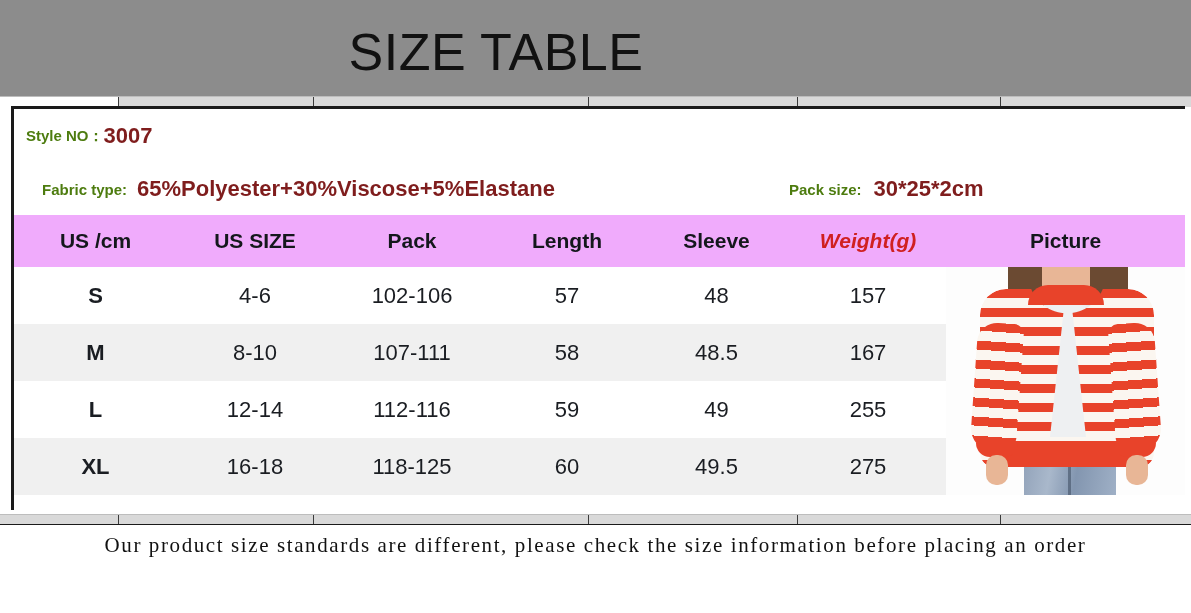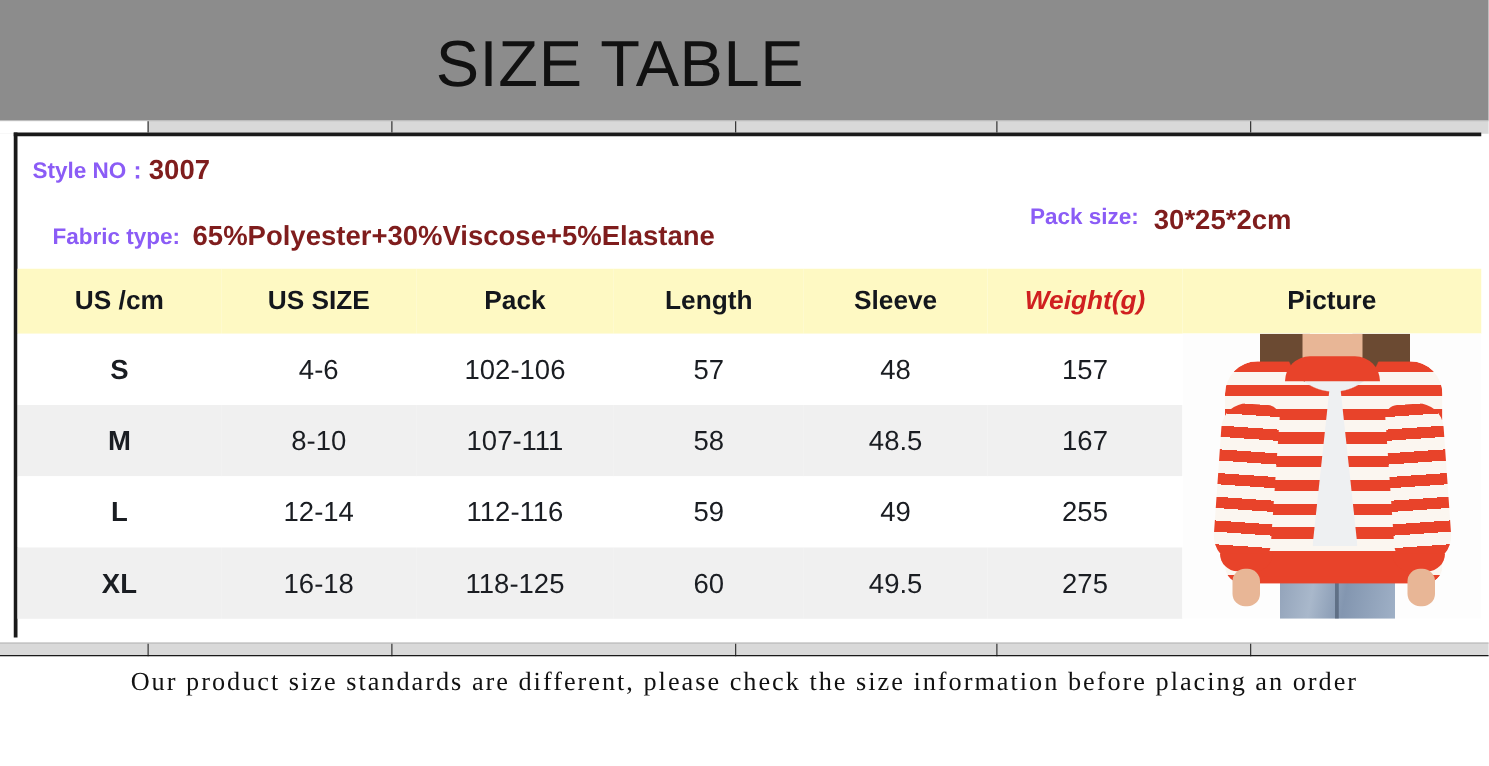--- a/index.html
+++ b/index.html
@@ -77,49 +77,49 @@
 
   .meta-line {
     position: relative;
     height: 52px;
     display: flex;
     align-items: center;
   }
   .meta-line.first { height: 54px; }
 
   .meta-label {
-    font-size: 18px;
+    font-size: 15px;
     font-weight: bold;
-    color: #8b5cf6;
+    color: #4d7c0f;
     white-space: pre;
   }
   .meta-value {
     font-size: 22px;
     font-weight: bold;
     color: #7f1d1d;
     white-space: pre;
   }
   .meta-style-no { padding-left: 12px; }
   .meta-fabric   { padding-left: 28px; }
-  .meta-pack     { position: absolute; left: 810px; top: 0; height: 52px; display: flex; align-items: flex-start; }
+  .meta-pack     { position: absolute; left: 775px; top: 0; height: 52px; display: flex; align-items: center; }
 
   
   table.size-table {
     border-collapse: collapse;
     width: 1171px;
     table-layout: fixed;
   }
   table.size-table th,
   table.size-table td {
     text-align: center;
     vertical-align: middle;
     padding: 0;
     border: none;
   }
-  table.size-table thead tr { background: #fef9c3; height: 52px; }
+  table.size-table thead tr { background: #f0abfc; height: 52px; }
   table.size-table thead th {
     font-size: 21px;
     font-weight: bold;
     color: #14171c;
     white-space: pre;
   }
   table.size-table thead th.weight-col { color: #d02020; font-style: italic; }
 
   table.size-table tbody tr { height: 57px; }
   table.size-table tbody tr.odd  { background: #ffffff; }

